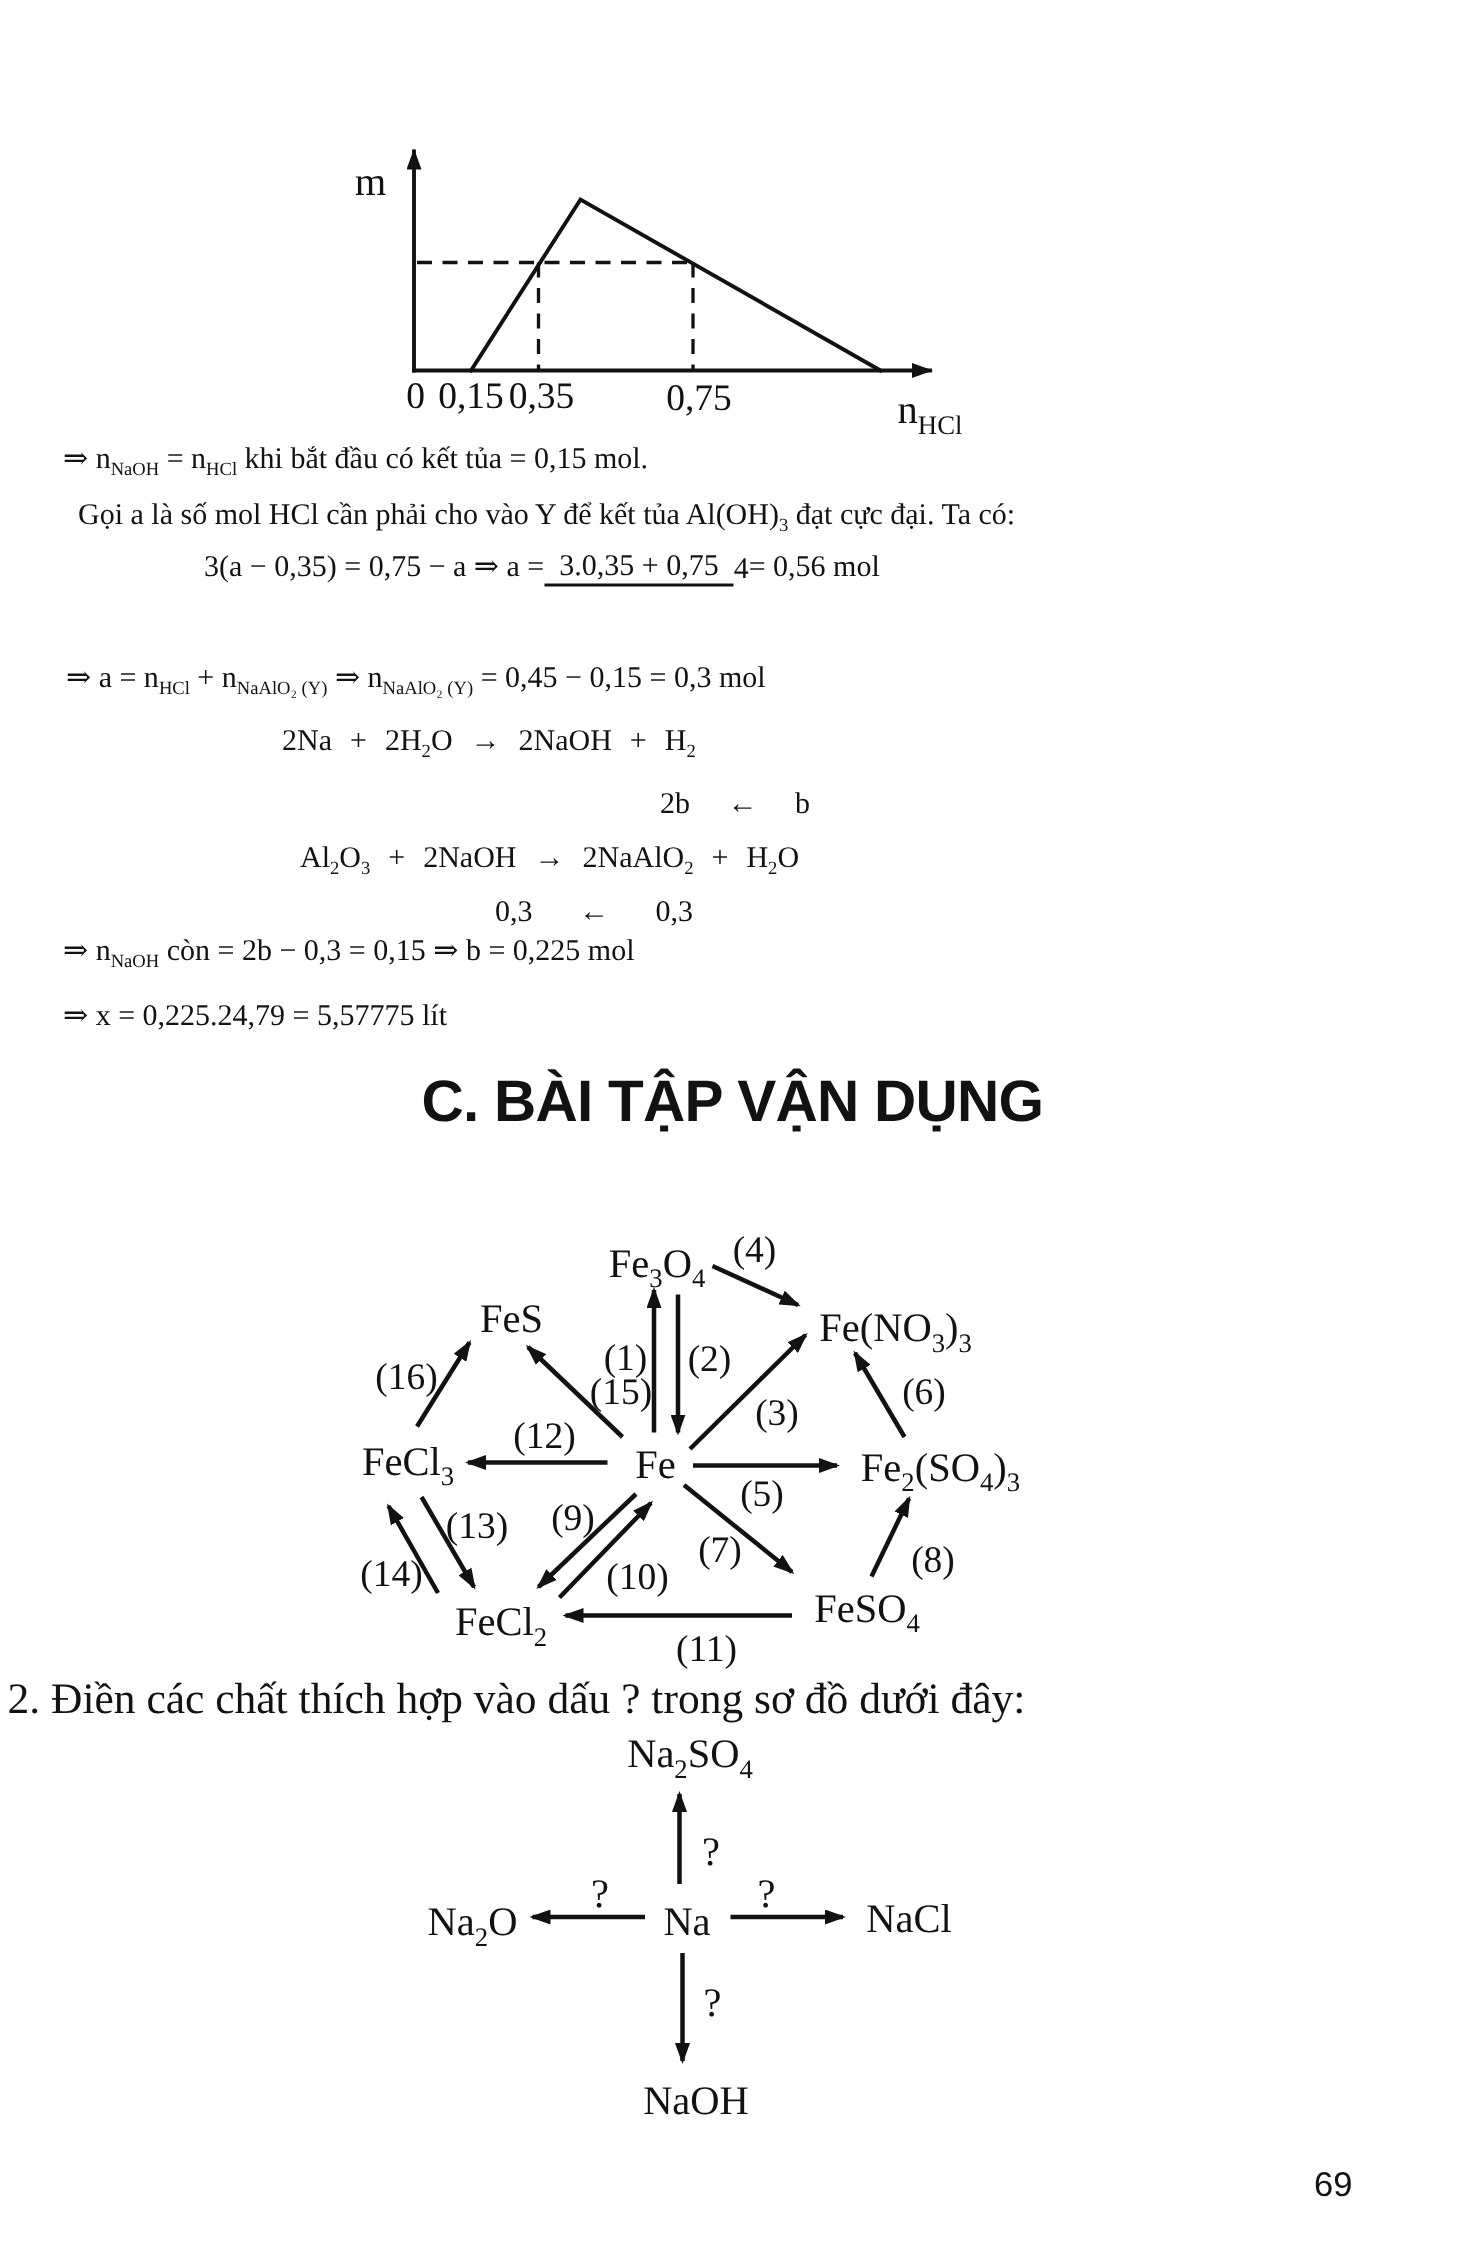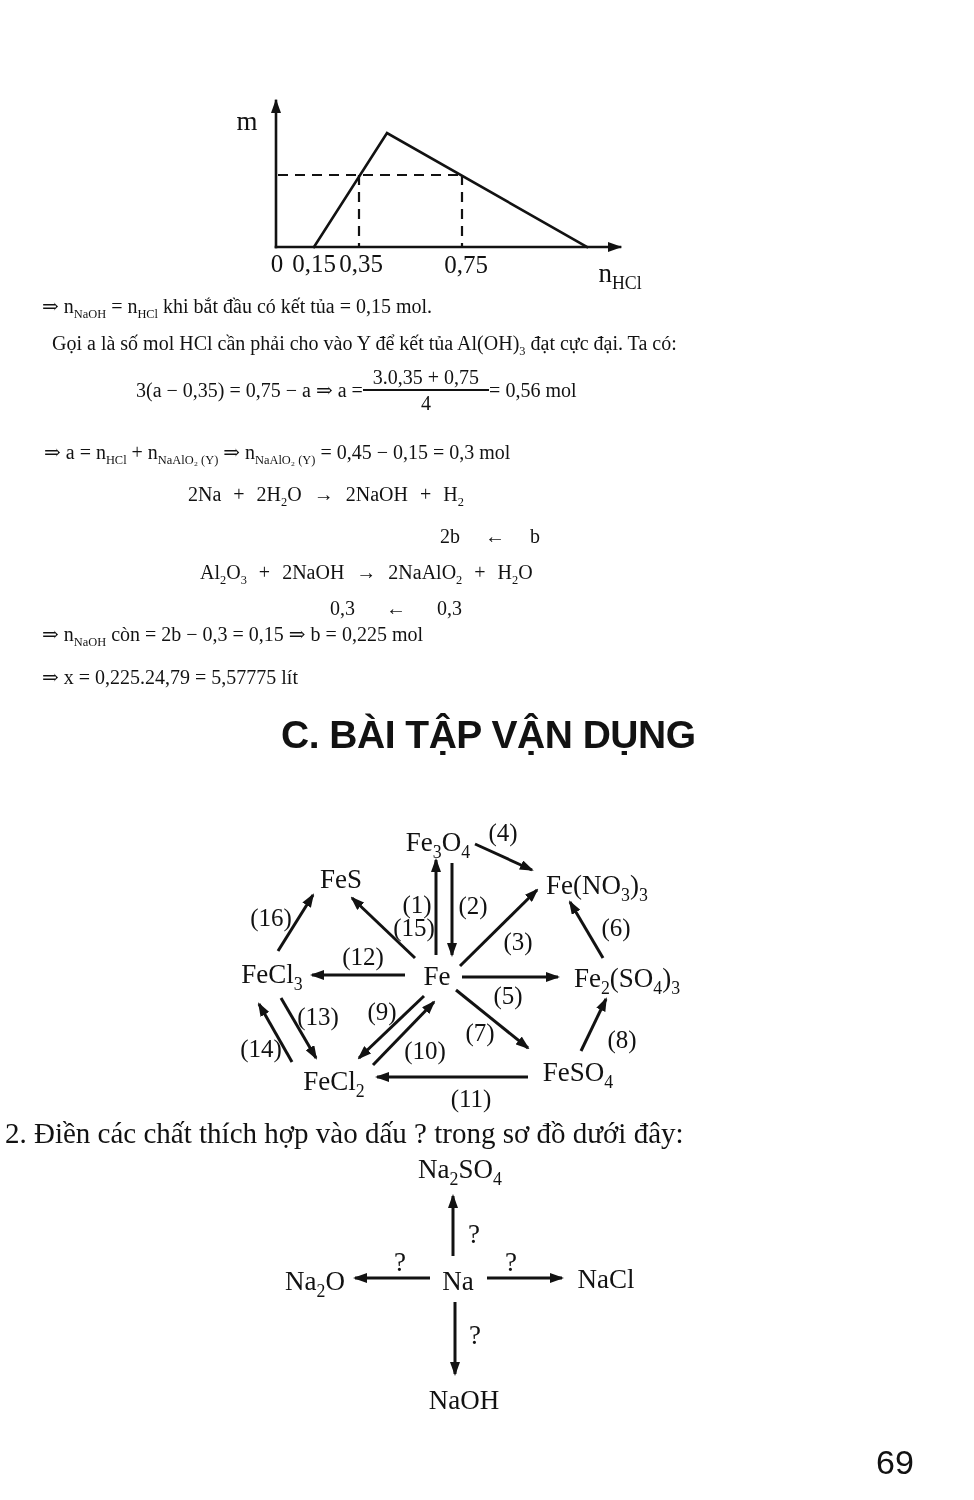--- a/index.html
+++ b/index.html
@@ -14,21 +14,21 @@
   .l1{left:42px;top:295px;}
   .l2{left:52px;top:332px;}
   .l3{left:136px;top:366px;display:flex;align-items:center;}
   .l4{left:44px;top:441px;}
   .l5{left:188px;top:483px;word-spacing:7px;}
   .l6{left:440px;top:525px;word-spacing:20px;}
   .l7{left:200px;top:561px;word-spacing:7px;}
   .l8{left:330px;top:597px;word-spacing:26px;}
   .l9{left:42px;top:623px;}
   .l10{left:42px;top:666px;}
-  .frac{display:inline-flex;flex-direction:column;align-items:center;line-height:1.1;}
+  .frac{display:inline-flex;flex-direction:row;align-items:center;line-height:1.1;}
   .frac .num{padding:0 10px 1px 10px;border-bottom:2px solid #121212;}
   .frac .den{padding-top:1px;}
   
   .section-title{
     position:absolute;left:281px;top:713px;margin:0;
     font-family:"Liberation Sans","DejaVu Sans",sans-serif;
     font-weight:bold;font-size:39px;letter-spacing:-0.5px;white-space:nowrap;
   }
   .problem{position:absolute;left:5px;font-size:29px;white-space:nowrap;}
   .p1{top:780px;}
@@ -42,21 +42,21 @@
   .dash{stroke:#121212;stroke-width:2.2;fill:none;stroke-dasharray:10 7;}
   .edge{stroke:#121212;stroke-width:3;fill:none;}
   text{fill:#121212;font-family:"Liberation Serif","DejaVu Serif",serif;}
   .glabel{font-size:25px;}
   .gbig{font-size:27px;}
   .formula{font-size:27px;}
   .edge-num{font-size:25px;}
   .qmark{font-size:27px;}
   
   .page-number{
-    position:absolute;left:876px;top:1443px;font-size:34px;
+    position:absolute;left:876px;top:1443px;font-size:23px;
     font-family:"Liberation Sans","DejaVu Sans",sans-serif;
   }
 </style>
 </head>
 <body>
 
 <div class="page">
 
   <svg width="0" height="0">
     <defs>

